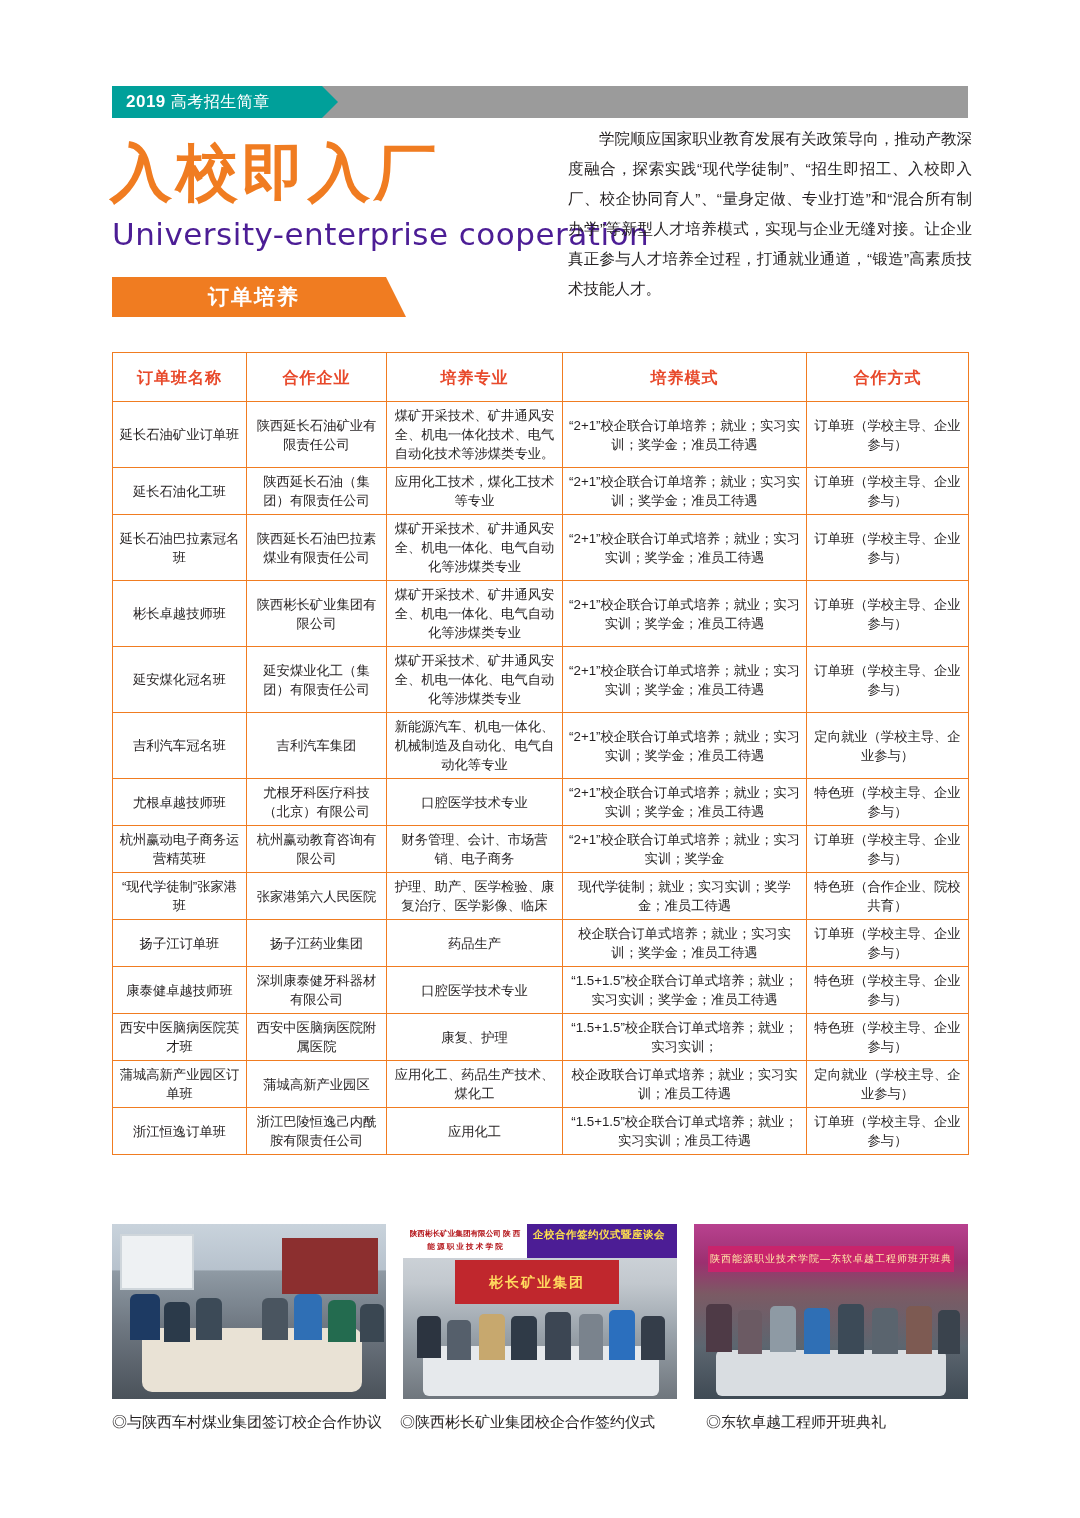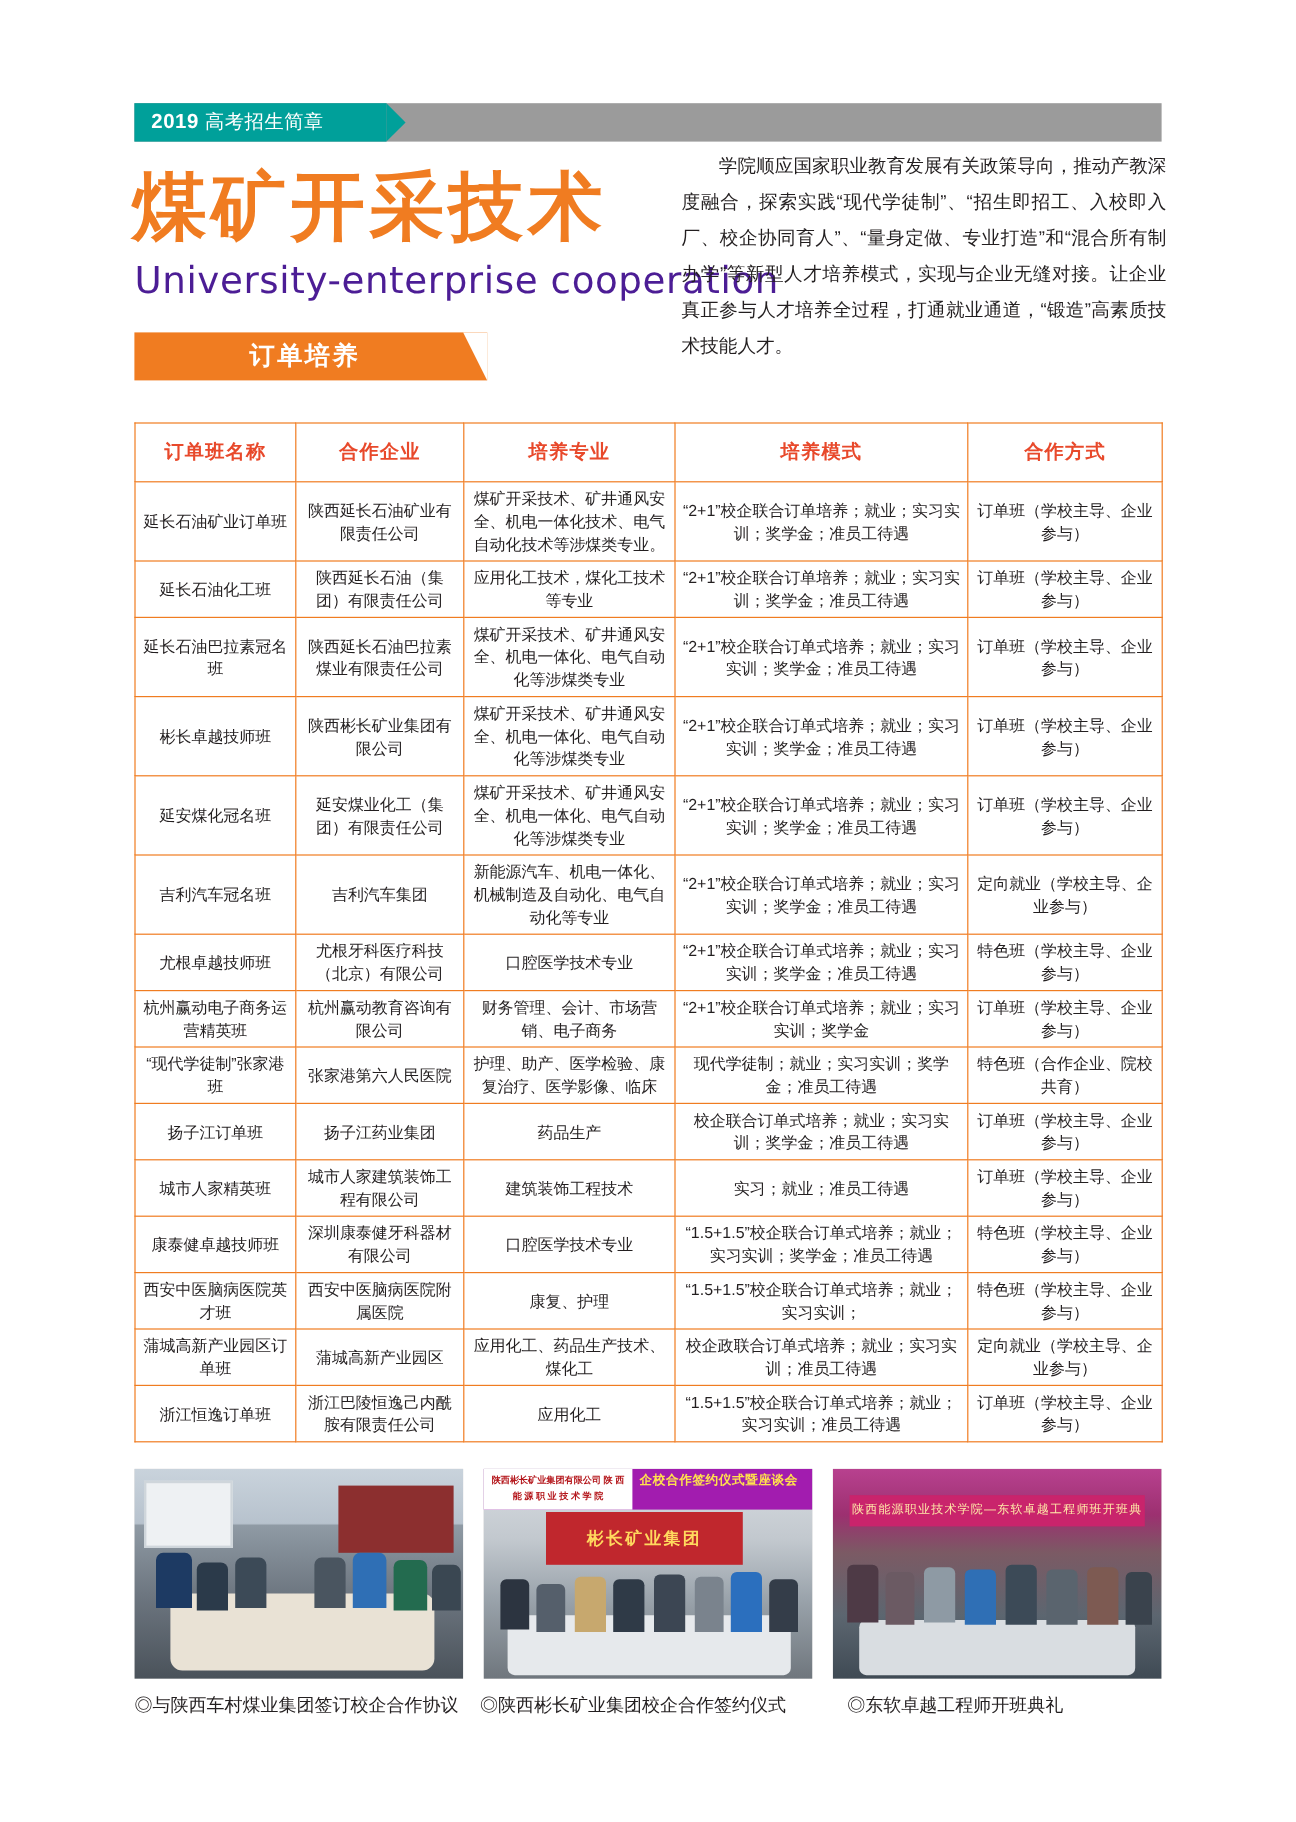--- a/index.html
+++ b/index.html
@@ -205,21 +205,21 @@
   .p1-fig {
     position:absolute; border-radius:6px 6px 0 0;
   }
 
   .p2-bg {
     position: absolute; inset: 0;
     background: linear-gradient(to bottom, #d8dde2 0%, #c2c8ce 34%, #9aa3ab 62%, #6f767d 100%);
   }
   .p2-banner {
     position:absolute; left:0; top:0; width:274px; height:34px;
-    background:#a21caf;
+    background:#4c1d95;
   }
   .p2-banner-left {
     position:absolute; left:0; top:0; width:124px; height:34px;
     background:#ffffff;
   }
   .p2-banner-text {
     position:absolute; left:130px; top:3px; width:140px;
     color:#ffe14d; font-size:10.5px; font-weight:bold; line-height:14px;
     letter-spacing:0.5px;
   }
@@ -278,21 +278,21 @@
 <body>
 
 <div class="ribbon">
   <div class="ribbon-green"></div>
   <div class="ribbon-arrow"></div>
   <div class="ribbon-text">
     <span class="ribbon-year">2019</span><span>高考招生简章</span>
   </div>
 </div>
 
-<div class="title-cn">煤矿开采技术</div>
+<div class="title-cn">入校即入厂</div>
 <div class="title-en">University-enterprise cooperation</div>
 
 <div class="intro">学院顺应国家职业教育发展有关政策导向，推动产教深度融合，探索实践“现代学徒制”、“招生即招工、入校即入厂、校企协同育人”、“量身定做、专业打造”和“混合所有制办学”等新型人才培养模式，实现与企业无缝对接。让企业真正参与人才培养全过程，打通就业通道，“锻造”高素质技术技能人才。</div>
 
 <div class="section-tag">
   <div class="section-tag-text">订单培养</div>
 </div>
 
 <div class="table-wrap">
   <table class="order-table">
@@ -374,27 +374,20 @@
           <td class="c2">张家港第六人民医院</td>
           <td>护理、助产、医学检验、康复治疗、医学影像、临床</td>
           <td>现代学徒制；就业；实习实训；奖学金；准员工待遇</td>
           <td>特色班（合作企业、院校共育）</td>
         </tr>
         <tr>
           <td class="c1">扬子江订单班</td>
           <td class="c2">扬子江药业集团</td>
           <td>药品生产</td>
           <td>校企联合订单式培养；就业；实习实训；奖学金；准员工待遇</td>
-          <td>订单班（学校主导、企业参与）</td>
-        </tr>
-        <tr>
-          <td class="c1">城市人家精英班</td>
-          <td class="c2">城市人家建筑装饰工程有限公司</td>
-          <td>建筑装饰工程技术</td>
-          <td>实习；就业；准员工待遇</td>
           <td>订单班（学校主导、企业参与）</td>
         </tr>
         <tr>
           <td class="c1">康泰健卓越技师班</td>
           <td class="c2">深圳康泰健牙科器材有限公司</td>
           <td>口腔医学技术专业</td>
           <td>“1.5+1.5”校企联合订单式培养；就业；实习实训；奖学金；准员工待遇</td>
           <td>特色班（学校主导、企业参与）</td>
         </tr>
         <tr>

